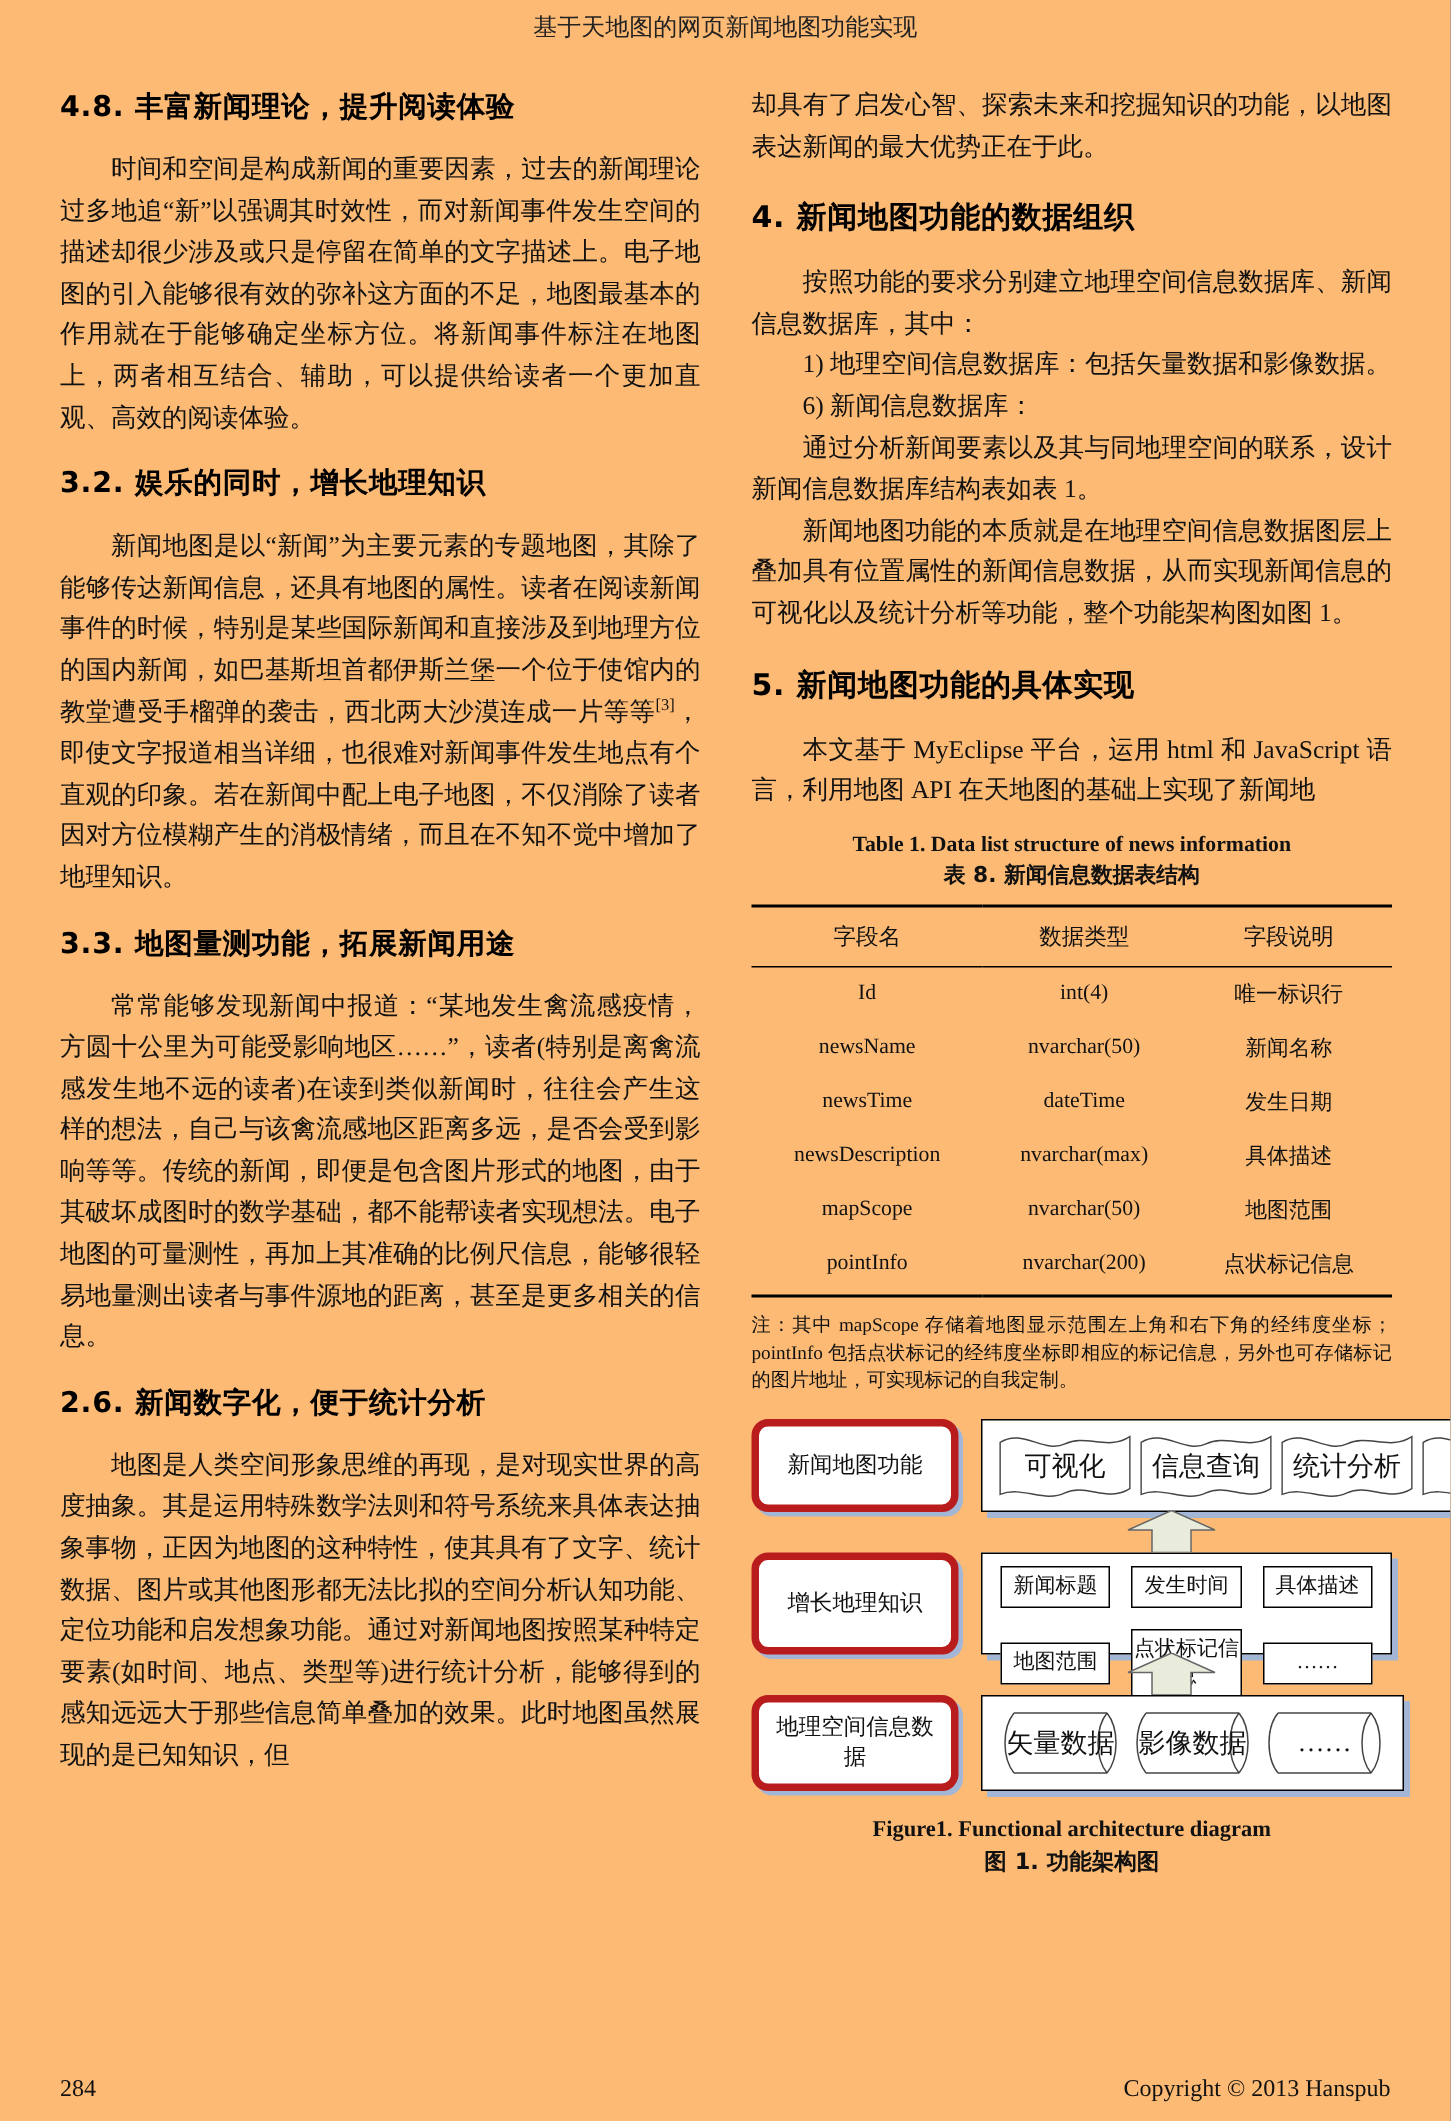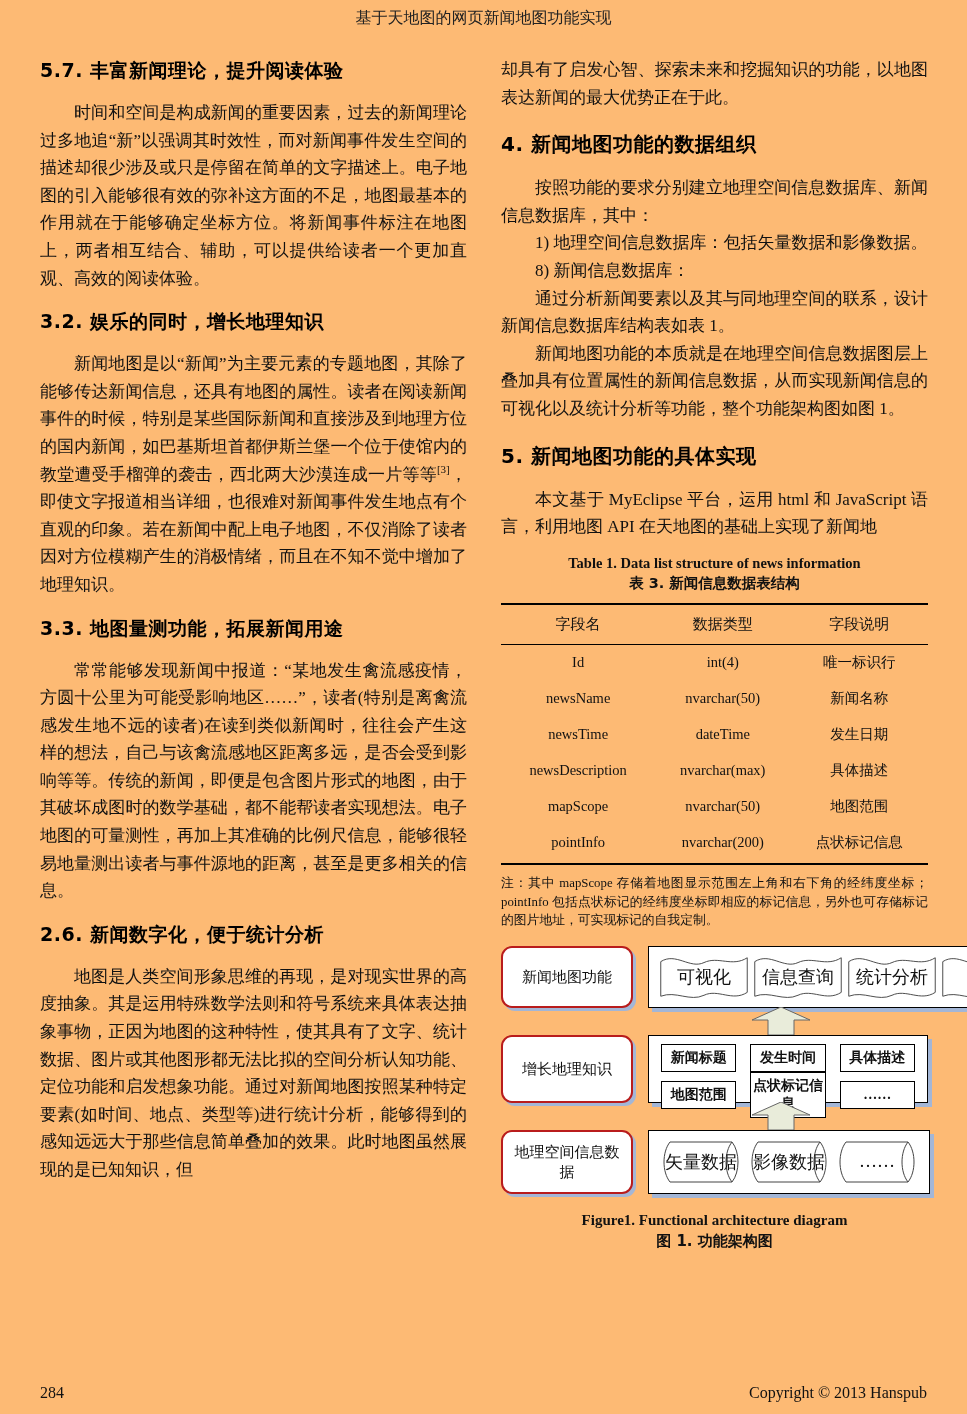--- a/index.html
+++ b/index.html
@@ -47,33 +47,33 @@
   table.datatable td { padding:8.5px 0; text-align:center; }
   table.datatable tr.last td { border-bottom:2px solid #000; padding-bottom:11px; }
   .tbl-note {
     margin-top:9px; font-size:12.8px; line-height:18.5px; text-align:justify; color:#111;
   }
 
   
   .figure { margin-top:16px; }
   .fig-row { display:flex; align-items:stretch; }
   .fig-label {
-    width:116px; flex:0 0 116px; border:2px solid #b91c1c; border-radius:11px;
+    width:116px; flex:0 0 116px; border:5px solid #b91c1c; border-radius:11px;
     box-shadow:3px 3px 0 #a3b6d6; background:#fff;
     display:flex; align-items:center; justify-content:center;
     font-size:15px; text-align:center; padding:4px 6px; line-height:20px;
   }
   .fig-box {
     flex:1; margin-left:15px; border:1px solid #000;
     box-shadow:4px 4px 0 #a3b6d6; background:#fff;
     display:flex; align-items:center; justify-content:space-evenly; padding:5px 8px;
   }
   .fig-box.grid2 {
     display:grid; grid-template-columns:repeat(3,1fr);
-    gap:0 14px; padding:8px 12px; align-items:center;font-weight:bold;
+    gap:14px 14px; padding:8px 12px; align-items:center;
   }
   .cell-rect {
     border:1.5px solid #000; text-align:center; font-size:14px;
     padding:4px 0; background:#fff; line-height:18px;
   }
   .flag { position:relative; width:94px; height:50px; }
   .flag svg { position:absolute; inset:0; width:100%; height:100%; }
   .flag span, .cyl span {
     position:absolute; inset:0; display:flex; align-items:center; justify-content:center;
     font-size:18px;
@@ -95,49 +95,49 @@
 </head>
 <body>
 
 <div class="page">
 
   <div class="page-header">
     <span>基于天地图的网页新闻地图功能实现</span>
   </div>
 
   <div class="col col-left">
-    <div class="sec-h first">5.7. 丰富新闻理论，提升阅读体验</div>
+    <div class="sec-h first">4.8. 丰富新闻理论，提升阅读体验</div>
     <p class="body-p">时间和空间是构成新闻的重要因素，过去的新闻理论过多地追“新”以强调其时效性，而对新闻事件发生空间的描述却很少涉及或只是停留在简单的文字描述上。电子地图的引入能够很有效的弥补这方面的不足，地图最基本的作用就在于能够确定坐标方位。将新闻事件标注在地图上，两者相互结合、辅助，可以提供给读者一个更加直观、高效的阅读体验。</p>
 
     <div class="sec-h">3.2. 娱乐的同时，增长地理知识</div>
     <p class="body-p"><span>新闻地图是以“新闻”为主要元素的专题地图，其除了能够传达新闻信息，还具有地图的属性。读者在阅读新闻事件的时候，特别是某些国际新闻和直接涉及到地理方位的国内新闻，如巴基斯坦首都伊斯兰堡一个位于使馆内的教堂遭受手榴弹的袭击，西北两大沙漠连成一片等等</span><sup class="fnref">[3]</sup><span>，即使文字报道相当详细，也很难对新闻事件发生地点有个直观的印象。若在新闻中配上电子地图，不仅消除了读者因对方位模糊产生的消极情绪，而且在不知不觉中增加了地理知识。</span></p>
 
     <div class="sec-h">3.3. 地图量测功能，拓展新闻用途</div>
     <p class="body-p">常常能够发现新闻中报道：“某地发生禽流感疫情，方圆十公里为可能受影响地区……”，读者(特别是离禽流感发生地不远的读者)在读到类似新闻时，往往会产生这样的想法，自己与该禽流感地区距离多远，是否会受到影响等等。传统的新闻，即便是包含图片形式的地图，由于其破坏成图时的数学基础，都不能帮读者实现想法。电子地图的可量测性，再加上其准确的比例尺信息，能够很轻易地量测出读者与事件源地的距离，甚至是更多相关的信息。</p>
 
     <div class="sec-h">2.6. 新闻数字化，便于统计分析</div>
     <p class="body-p">地图是人类空间形象思维的再现，是对现实世界的高度抽象。其是运用特殊数学法则和符号系统来具体表达抽象事物，正因为地图的这种特性，使其具有了文字、统计数据、图片或其他图形都无法比拟的空间分析认知功能、定位功能和启发想象功能。通过对新闻地图按照某种特定要素(如时间、地点、类型等)进行统计分析，能够得到的感知远远大于那些信息简单叠加的效果。此时地图虽然展现的是已知知识，但</p>
   </div>
 
   <div class="col col-right">
     <p class="body-p noindent">却具有了启发心智、探索未来和挖掘知识的功能，以地图表达新闻的最大优势正在于此。</p>
 
     <div class="sec-h big">4. 新闻地图功能的数据组织</div>
     <p class="body-p">按照功能的要求分别建立地理空间信息数据库、新闻信息数据库，其中：</p>
     <p class="body-p">1) 地理空间信息数据库：包括矢量数据和影像数据。</p>
-    <p class="body-p">8) 新闻信息数据库：</p>
+    <p class="body-p">6) 新闻信息数据库：</p>
     <p class="body-p">通过分析新闻要素以及其与同地理空间的联系，设计新闻信息数据库结构表如表 1。</p>
     <p class="body-p">新闻地图功能的本质就是在地理空间信息数据图层上叠加具有位置属性的新闻信息数据，从而实现新闻信息的可视化以及统计分析等功能，整个功能架构图如图 1。</p>
 
     <div class="sec-h big">5. 新闻地图功能的具体实现</div>
     <p class="body-p">本文基于 MyEclipse 平台，运用 html 和 JavaScript 语言，利用地图 API 在天地图的基础上实现了新闻地</p>
 
     <div class="tbl-caption">
       <span class="en">Table 1. Data list structure of news information</span>
-      <span class="zh">表 3. 新闻信息数据表结构</span>
+      <span class="zh">表 8. 新闻信息数据表结构</span>
     </div>
     <table class="datatable">
       <thead>
         <tr>
           <th>字段名</th>
           <th>数据类型</th>
           <th>字段说明</th>
         </tr>
       </thead>
       <tbody>

